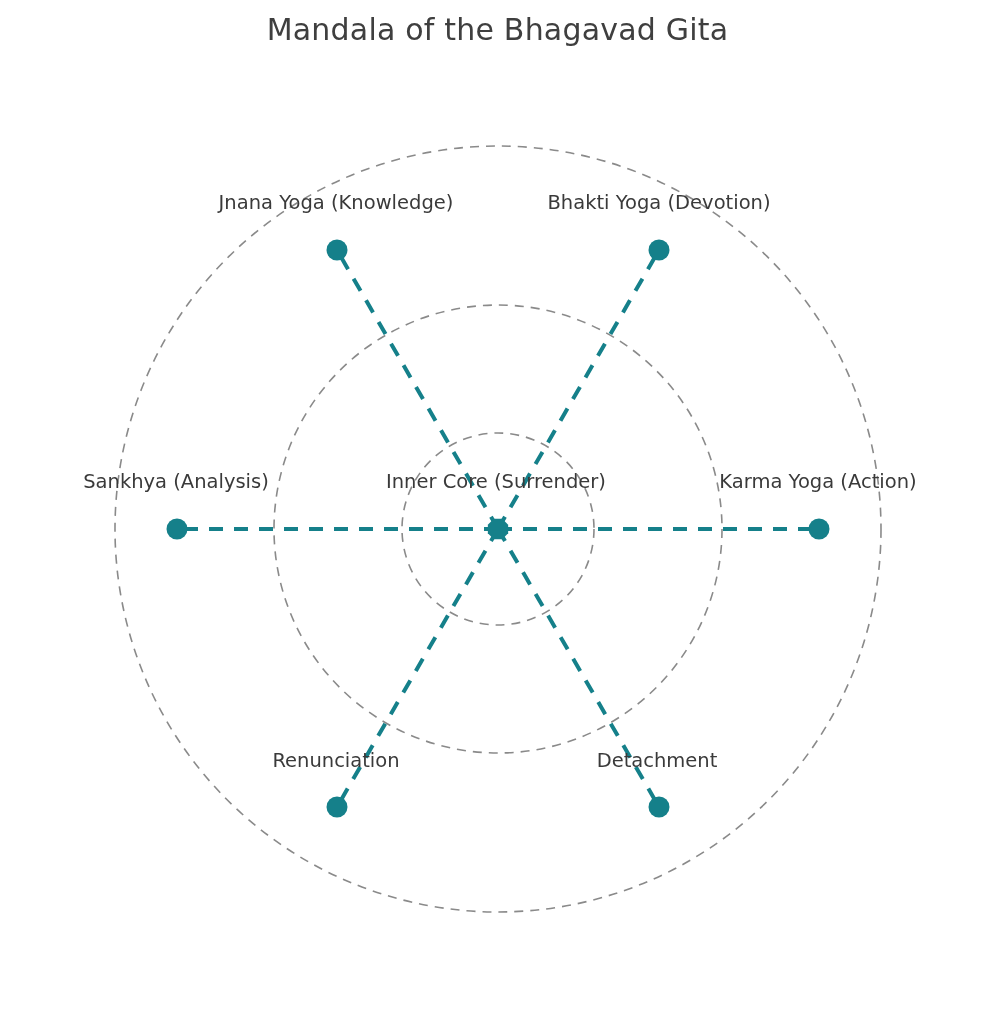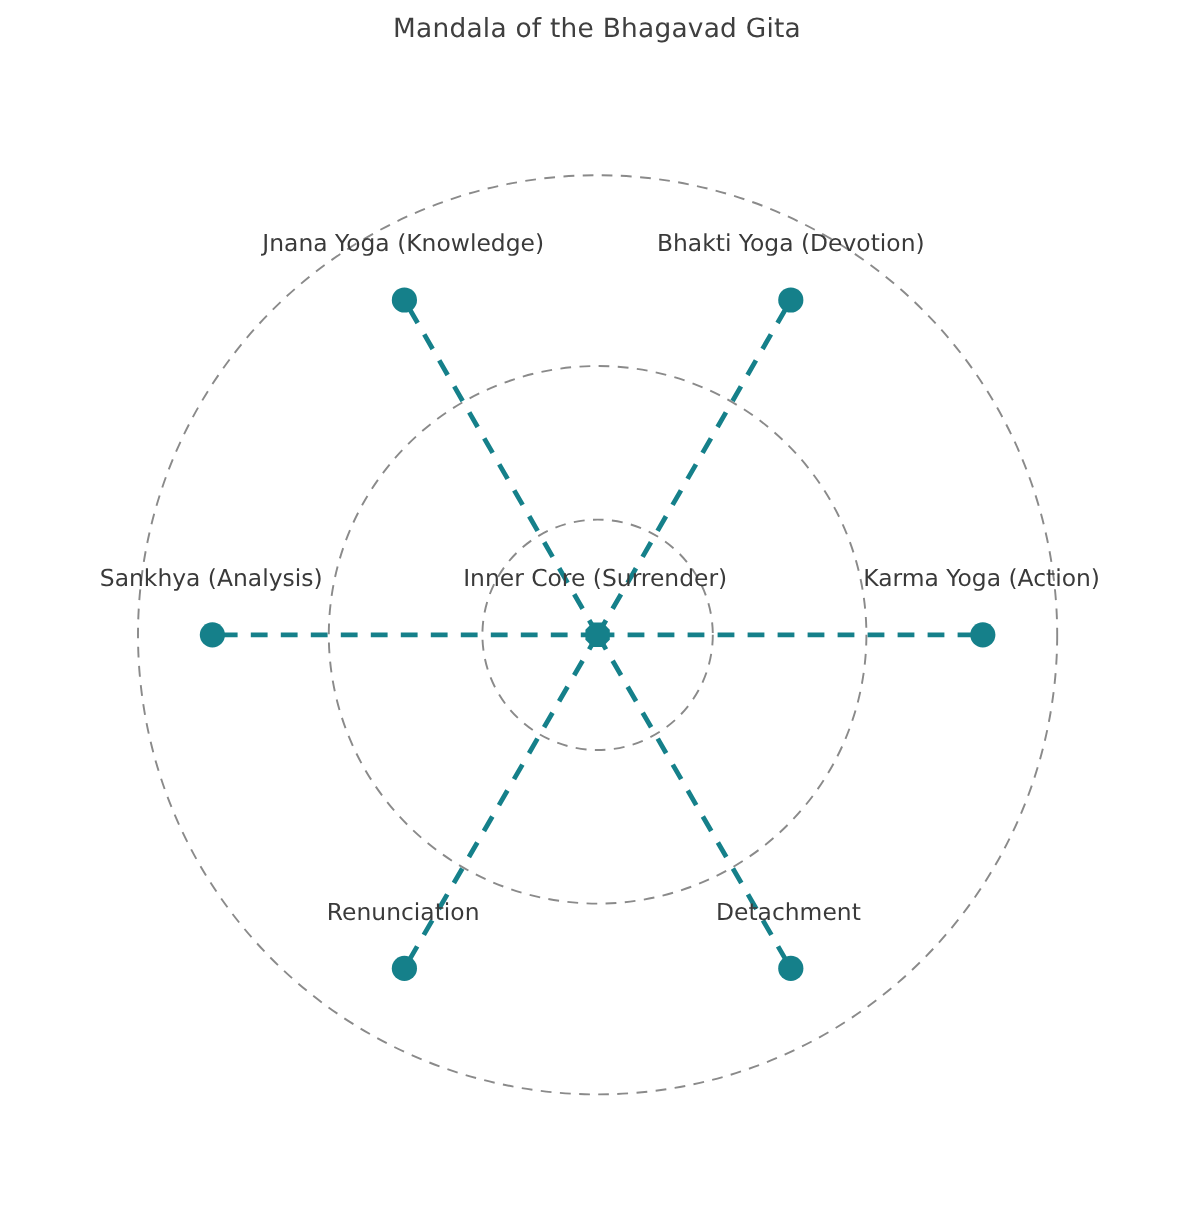--- a/index.html
+++ b/index.html
@@ -19,21 +19,21 @@
     width: 995px;
     height: 1024px;
     background: #ffffff;
   }
   #chart-title {
     position: absolute;
     top: 12px;
     left: 0;
     width: 995px;
     text-align: center;
-    font-size: 22px;
+    font-size: 30px;
     font-weight: 400;
     color: #3f3f3f;
     letter-spacing: 0.2px;
   }
   #mandala-svg {
     position: absolute;
     top: 0;
     left: 0;
   }
   .node-label {

